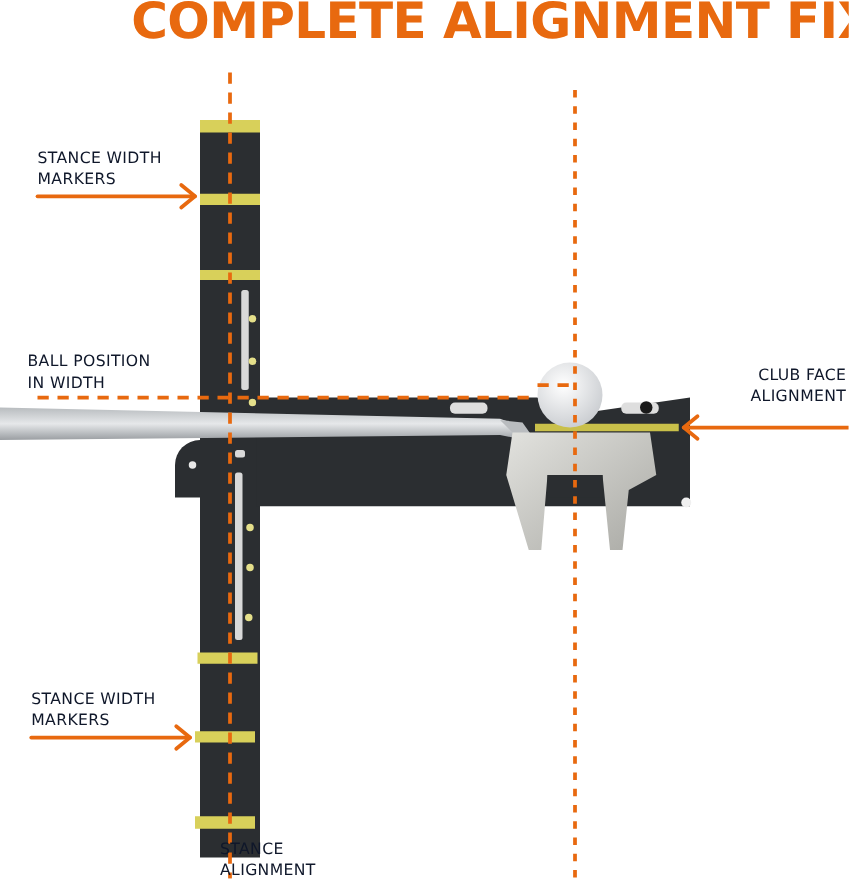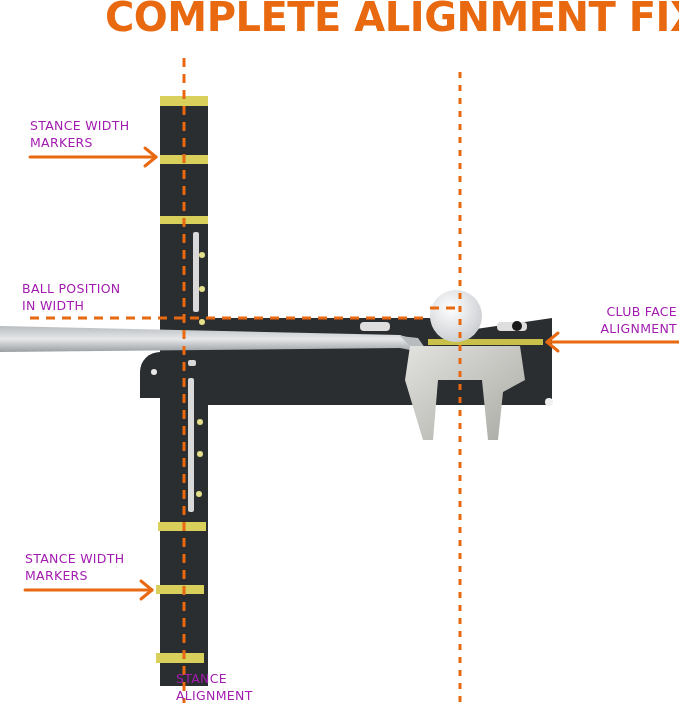--- a/index.html
+++ b/index.html
@@ -1,18 +1,18 @@
 <!DOCTYPE html>
 <html><head>
 <meta charset="utf-8">
 <style>
   html,body{margin:0;padding:0;background:#ffffff;}
   body{width:679px;height:703px;position:relative;overflow:hidden;font-family:"DejaVu Sans","Liberation Sans",sans-serif;}
   .title{position:absolute;left:0;right:0;top:-6px;text-align:center;font-family:"DejaVu Sans",sans-serif;font-weight:bold;font-size:40px;letter-spacing:-0.5px;color:var(--orange);white-space:nowrap;padding-left:105px;text-align:left;}
-  .label{position:absolute;font-family:"DejaVu Sans",sans-serif;font-size:12.5px;line-height:17px;color:#a21caf;letter-spacing:0.3px;white-space:nowrap;}
+  .label{position:absolute;font-family:"DejaVu Sans",sans-serif;font-size:12.5px;line-height:17px;color:#0f172a;letter-spacing:0.3px;white-space:nowrap;}
   svg.diagram{position:absolute;left:0;top:0;}
   :root{--orange:#e8690f;}
 </style>
 </head>
 <body>
 
 <div class="title">COMPLETE ALIGNMENT FIX</div>
 
 <svg class="diagram" width="679" height="703" viewBox="0 0 679 703">
 
@@ -103,21 +103,21 @@
 <div class="label" style="left:30px;top:117px;">
   <div>STANCE WIDTH</div>
   <div>MARKERS</div>
 </div>
 
 <div class="label" style="left:22px;top:280px;">
   <div>BALL POSITION</div>
   <div>IN WIDTH</div>
 </div>
 
-<div class="label" style="right:2px;top:303px;text-align:right;">
+<div class="label" style="right:2px;top:291px;text-align:right;">
   <div>CLUB FACE</div>
   <div>ALIGNMENT</div>
 </div>
 
 <div class="label" style="left:25px;top:550px;">
   <div>STANCE WIDTH</div>
   <div>MARKERS</div>
 </div>
 
 <div class="label" style="left:176px;top:670px;">

